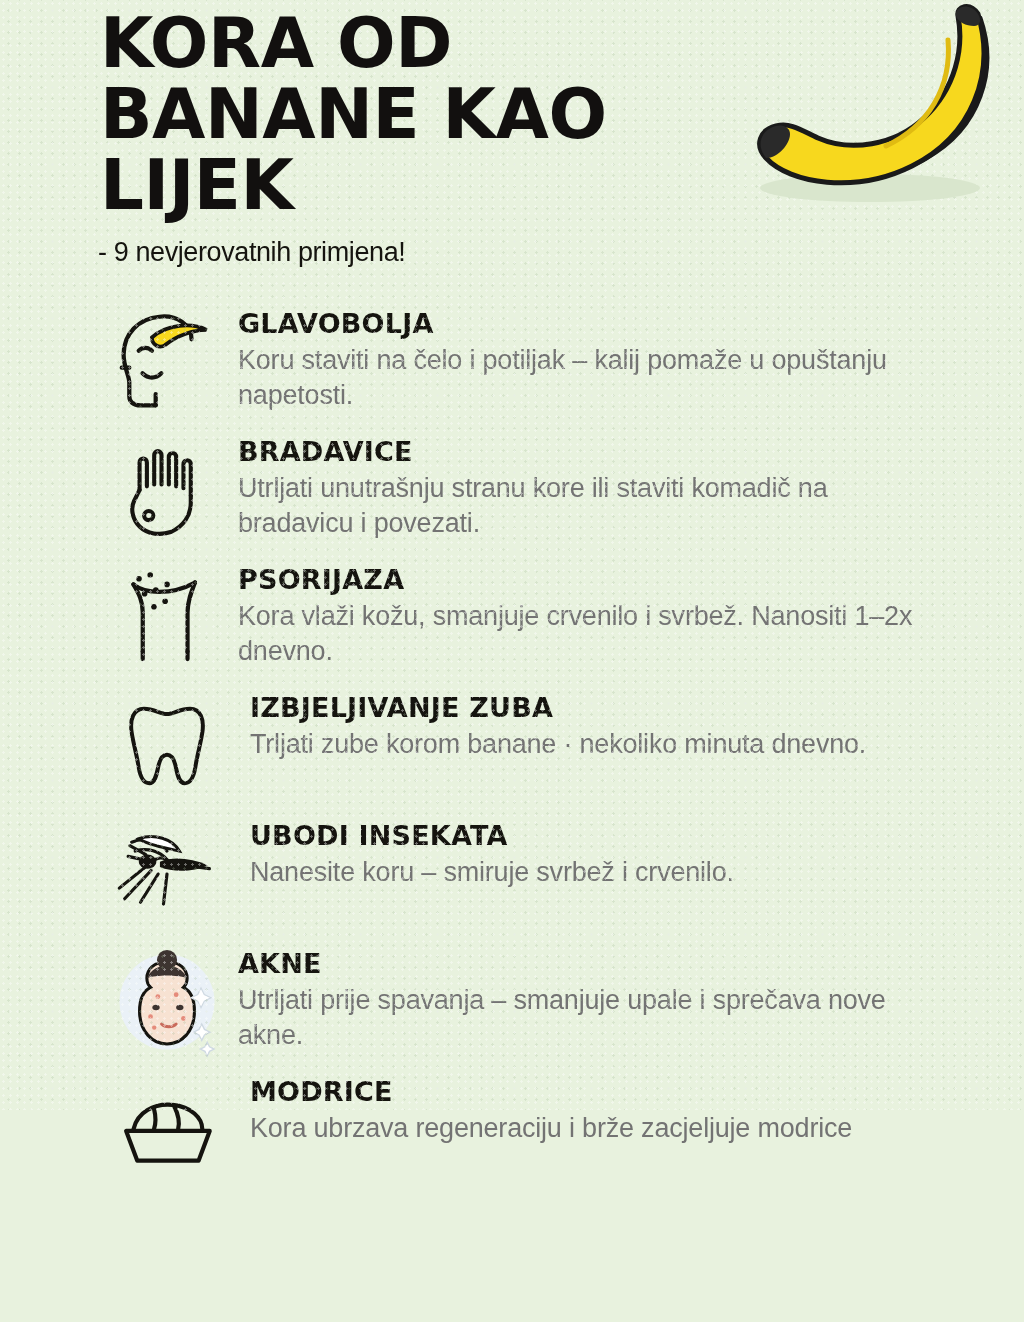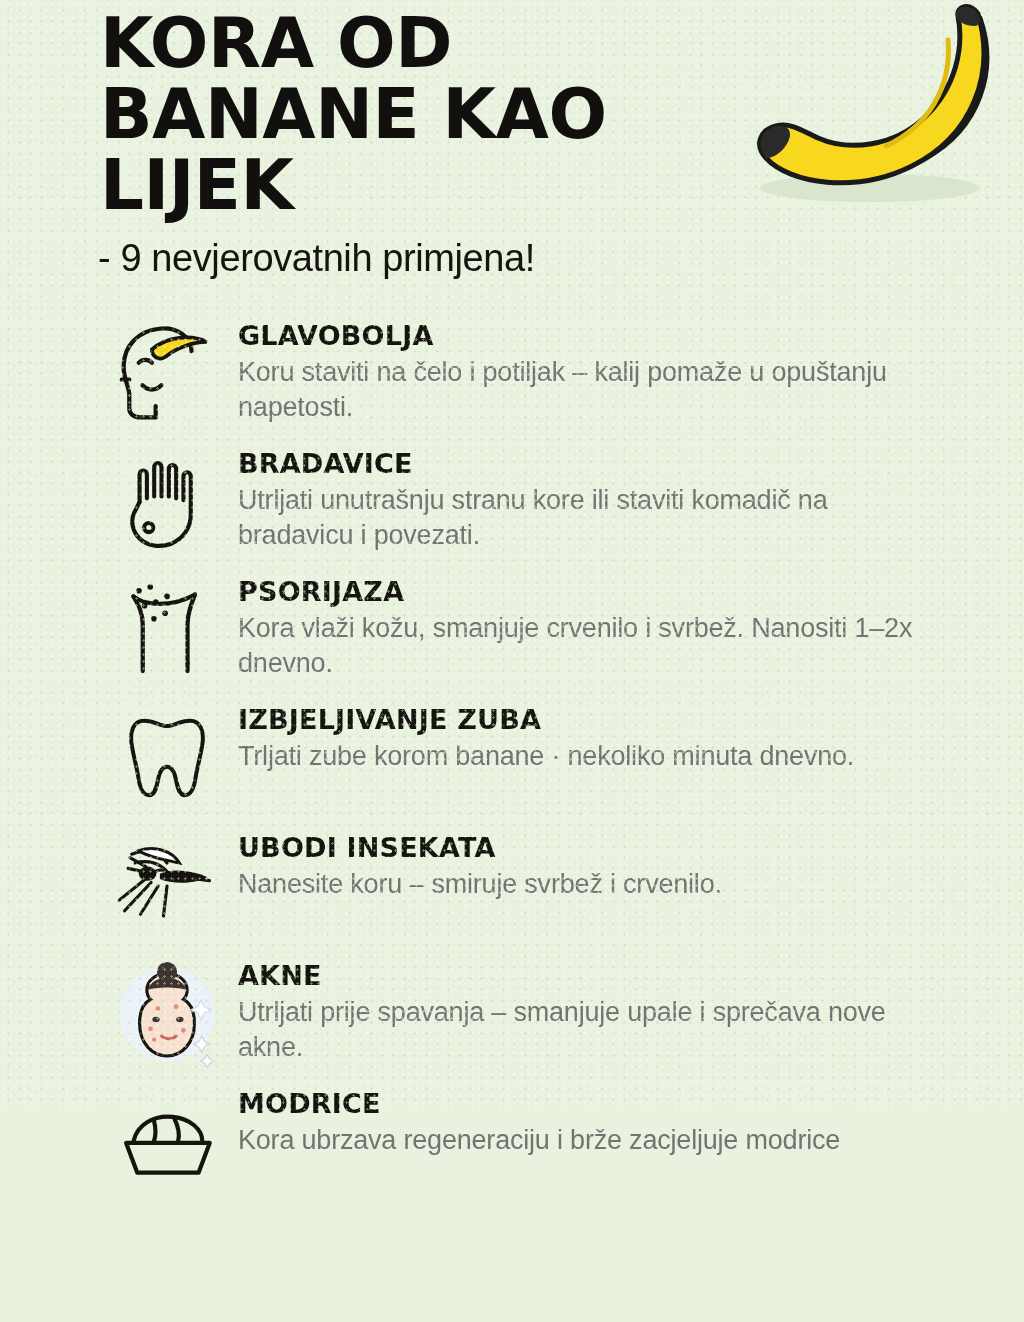--- a/index.html
+++ b/index.html
@@ -49,21 +49,21 @@
     letter-spacing: -0.5px;
     color: #12100f;
     margin: 0;
     padding-top: 8px;
     padding-left: 60px;
     max-width: 640px;
     text-transform: uppercase;
   }
   .subtitle {
     font-family: "Liberation Sans", sans-serif;
-    font-size: 38px;
+    font-size: 27px;
     font-weight: normal;
     color: #15140f;
     margin: 16px 0 0 58px;
     letter-spacing: -0.4px;
   }
   .banana-art {
     position: absolute;
     top: 0;
     right: 14px;
     width: 330px;
@@ -104,21 +104,21 @@
     text-transform: uppercase;
   }
   .item p {
     margin: 0;
     font-size: 27px;
     line-height: 1.28;
     color: #737373;
     letter-spacing: -0.2px;
     max-width: 700px;
   }
-  .item.tight { min-height: 92px; }
+  .item.tight { min-height: 92px; gap: 12px; }
   svg { display: block; overflow: visible; }
 </style>
 </head>
 <body>
 
 <div class="page">
   <div class="grain"></div>
 
   <div class="header">
     <h1 class="title">KORA OD BANANE KAO LIJEK</h1>

